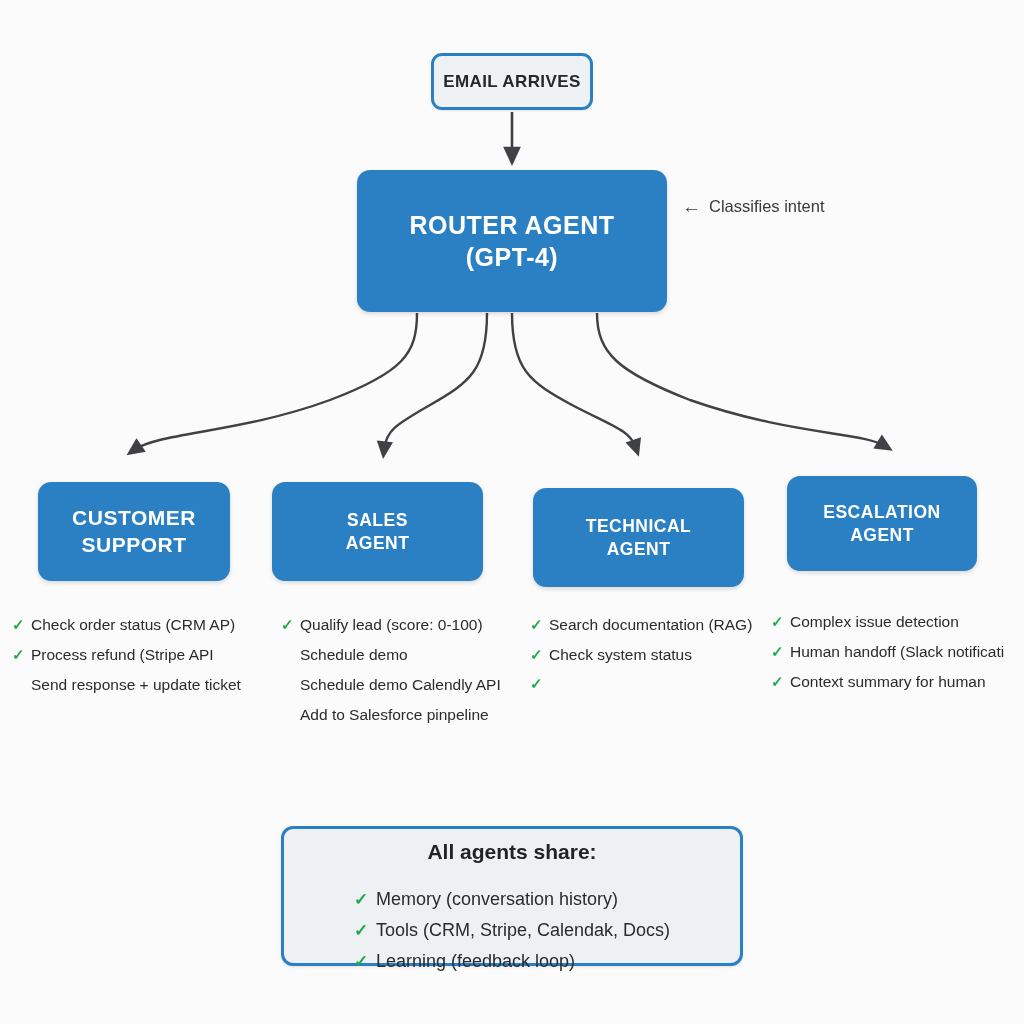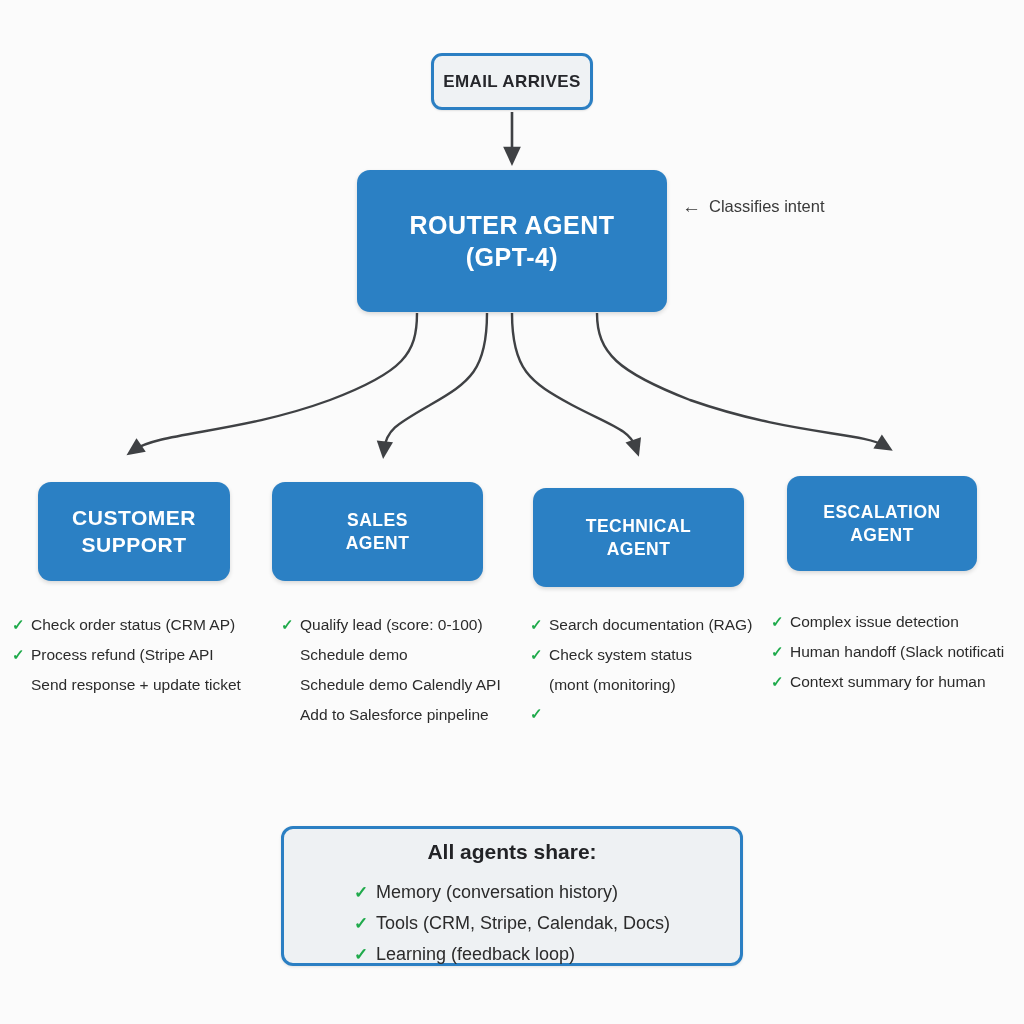--- a/index.html
+++ b/index.html
@@ -106,21 +106,21 @@
     box-shadow: 0 1px 3px rgba(0,0,0,0.10);
     display: flex;
     flex-direction: column;
     align-items: center;
     padding-top: 11px;
   }
   #shared-title {
     font-size: 21px;
     font-weight: bold;
     color: #222326;
-    margin-bottom: 13px;
+    margin-bottom: 20px;
   }
   #shared-list { font-size: 18px; color: #2b2b2b; line-height: 1.72; }
   #shared-list .row { display: flex; align-items: baseline; }
   #shared-list .tick {
     width: 22px; flex: 0 0 22px;
     color: #1faa4b; font-size: 17px; font-weight: bold;
   }
 </style>
 </head>
 <body>
@@ -212,24 +212,20 @@
       </div>
     </div>
   <div class="bullets" id="bullets-2">
       <div class="row">
         <span class="tick">✓</span>
         <span class="txt">Search documentation (RAG)</span>
       </div>
       <div class="row">
         <span class="tick">✓</span>
         <span class="txt">Check system status</span>
-      </div>
-      <div class="row">
-        <span class="tick blank">✓</span>
-        <span class="txt">(mont (monitoring)</span>
       </div>
       <div class="row">
         <span class="tick">✓</span>
       </div>
     </div>
   <div class="bullets" id="bullets-3">
       <div class="row">
         <span class="tick">✓</span>
         <span class="txt">Complex issue detection</span>
       </div>

